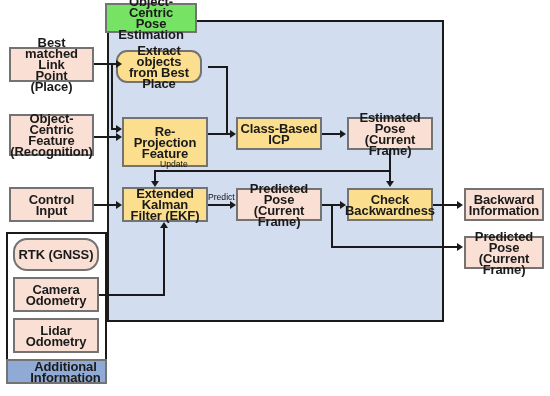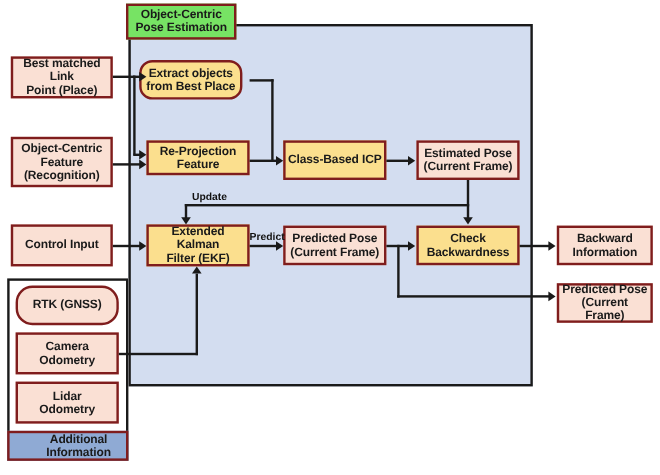--- a/index.html
+++ b/index.html
@@ -13,26 +13,26 @@
   #canvas {
     position: relative;
     width: 550px;
     height: 396px;
     background: #ffffff;
     overflow: hidden;
   }
   .box {
     position: absolute;
     box-sizing: border-box;
-    border: 2px solid #7f1d1d;
+    border: 2px solid #737373;
     display: flex;
     align-items: center;
     justify-content: center;
     text-align: center;
-    font-size: 10px;
+    font-size: 13px;
     line-height: 11px;
     font-weight: 600;
     color: #1a1a1a;
     letter-spacing: -0.1px;
     padding: 1px 2px;
     z-index: 5;
   }
   .box-pink   { background: #fae0d4; }
   .box-yellow { background: #fbdf8e; }
   .box-green  { background: #77e364; }
@@ -76,21 +76,21 @@
     border-top: 6px solid #1a1a1a;
   }
   .ah-up {
     border-left: 4px solid transparent;
     border-right: 4px solid transparent;
     border-bottom: 6px solid #1a1a1a;
   }
   .edge-label {
     position: absolute;
     font-size: 8.6px;
-    font-weight: 700;
+    font-weight: 400;
     color: #111111;
     background: transparent;
     white-space: nowrap;
     z-index: 8;
   }
   .lbl { white-space: pre-line; }
 </style>
 </head>
 <body>
 
@@ -119,21 +119,21 @@
 
   <div class="box box-pink lbl" style="left:13px; top:318px; width:86px; height:35px;">Lidar
 Odometry</div>
 
   <div class="box box-blue lbl" style="left:6px; top:359px; width:101px; height:25px;padding-left:20px;">Additional
 Information</div>
 
   <div class="box box-yellow lbl" style="left:116px; top:50px; width:86px; height:33px;border-radius:11px;">Extract objects
 from Best Place</div>
 
-  <div class="box box-yellow lbl" style="left:122px; top:117px; width:86px; height:29px;">Re-Projection
+  <div class="box box-yellow lbl" style="left:122px; top:117px; width:86px; height:50px;">Re-Projection
 Feature</div>
 
   <div class="box box-yellow lbl" style="left:236px; top:117px; width:86px; height:33px;">Class-Based ICP</div>
 
   <div class="box box-pink lbl" style="left:347px; top:117px; width:86px; height:33px;">Estimated Pose
 (Current Frame)</div>
 
   <div class="box box-yellow lbl" style="left:122px; top:187px; width:86px; height:35px;">Extended Kalman
 Filter (EKF)</div>
 

